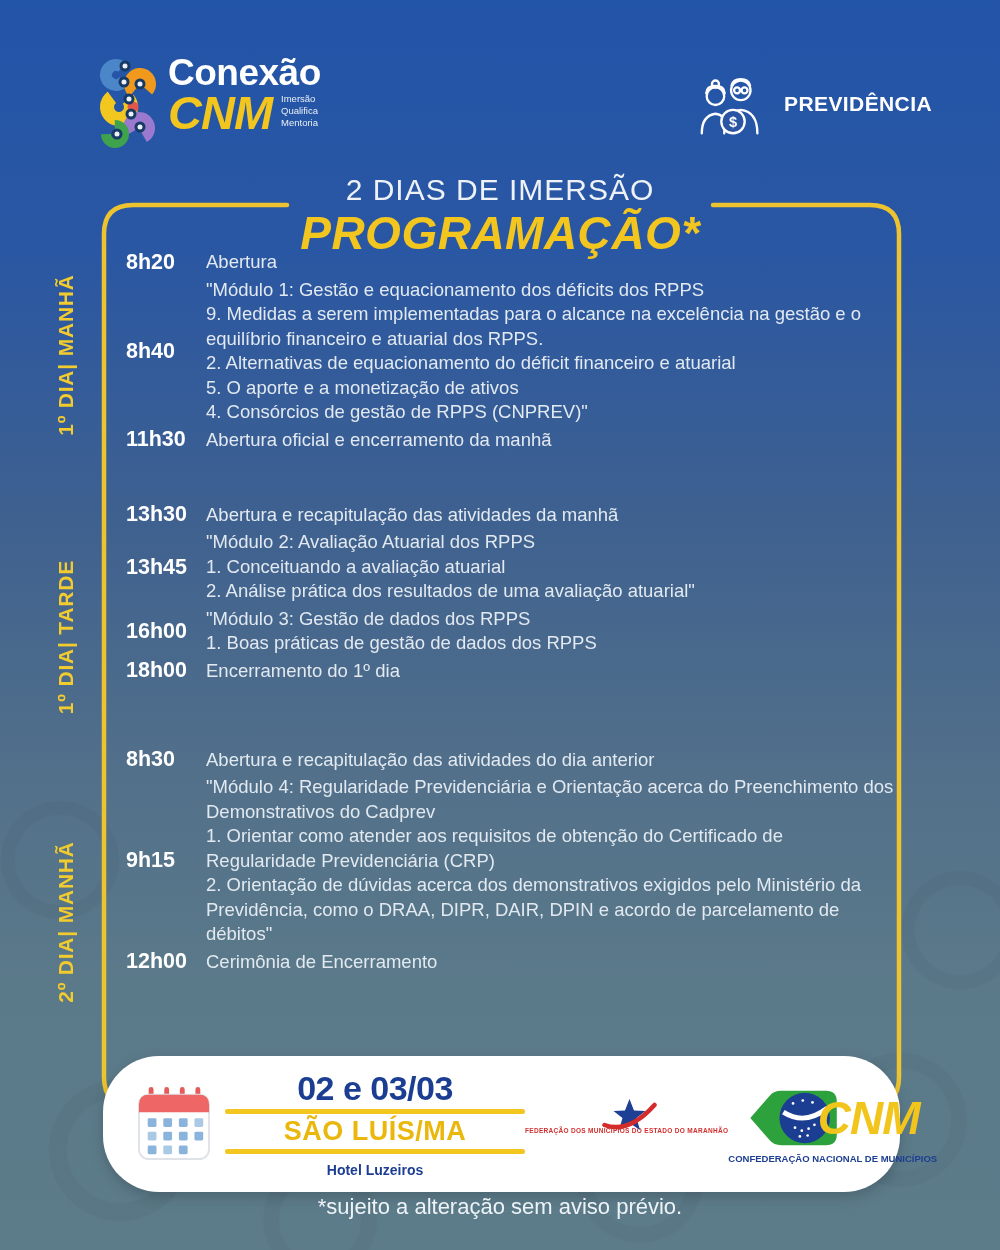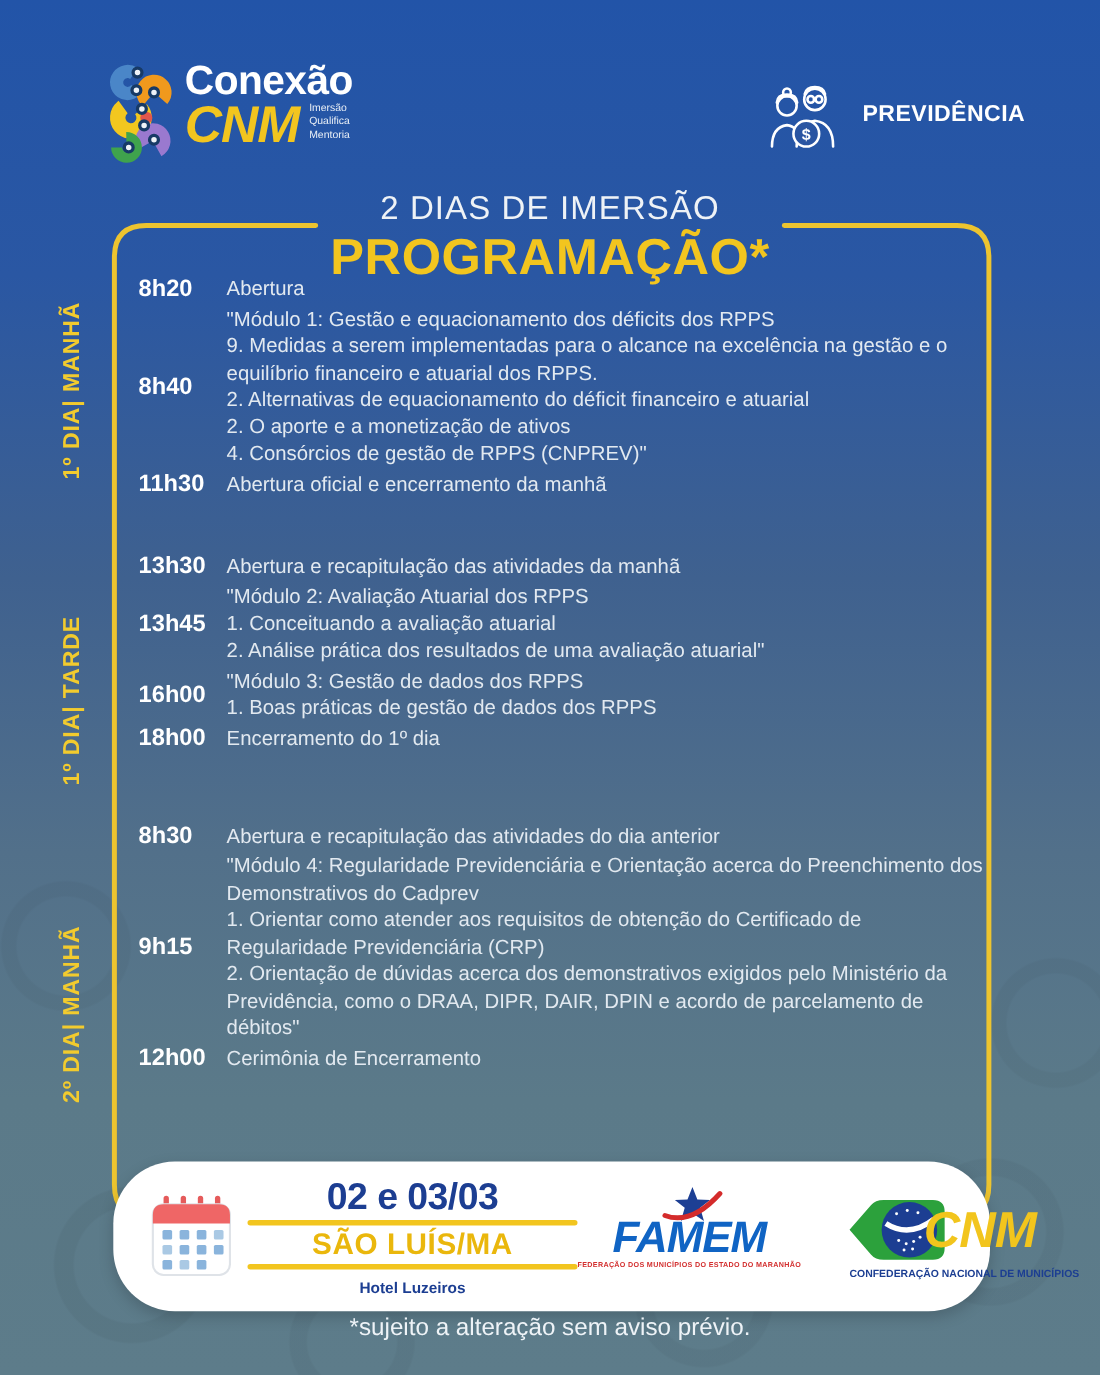--- a/index.html
+++ b/index.html
@@ -24,21 +24,21 @@
   .logo-text{display:flex;flex-direction:column;line-height:1;}
   .logo-line1{color:#ffffff;font-size:37px;font-weight:800;letter-spacing:-.5px;}
   .logo-row2{display:flex;align-items:flex-end;gap:9px;margin-top:2px;}
   .logo-line2{color:#f2c51f;font-size:47px;font-weight:800;font-style:italic;letter-spacing:-1px;line-height:.85;}
   .logo-tagline{color:#e9eff6;font-size:9.5px;line-height:1.25;padding-bottom:4px;}
   .prev-badge{position:absolute;right:68px;top:72px;display:flex;align-items:center;gap:12px;}
   .prev-badge .label{color:#ffffff;font-size:21px;font-weight:800;letter-spacing:.4px;}
   
   .title-block{position:absolute;left:0;right:0;top:174px;text-align:center;line-height:1.05;}
   .subtitle{color:#eef2f6;font-size:30px;font-weight:400;letter-spacing:1px;}
-  .heading{color:#f2c51f;font-size:46px;font-weight:800;letter-spacing:.5px;margin-top:3px;}
+  .heading{color:#f2c51f;font-size:46px;font-weight:800;letter-spacing:.5px;margin-top:3px;font-style:italic;}
   
   .frame{position:absolute;left:0;top:0;pointer-events:none;}
   
   .vlabel{
     position:absolute;left:-35px;width:200px;height:22px;text-align:center;
     transform:rotate(-90deg);color:#f2cb2e;font-weight:800;font-size:21px;
     letter-spacing:.8px;white-space:nowrap;
   }
   .vlabel-0{top:344px;}
   .vlabel-1{top:626px;}
@@ -62,21 +62,21 @@
   .rule{height:5px;background:#f2c51f;border-radius:3px;width:100%;margin:4px 0;}
   .city{color:#eab70c;font-size:27px;font-weight:800;letter-spacing:.5px;line-height:1;}
   .venue{color:#1c3e92;font-size:14px;font-weight:700;margin-top:4px;}
   .famem{position:relative;display:flex;flex-direction:column;align-items:center;margin-top:10px;}
   .famem-name{color:#1064c4;font-size:40px;font-weight:800;font-style:italic;letter-spacing:-1px;line-height:1;}
   .famem-caption{color:#d32f2f;font-size:6.5px;font-weight:700;letter-spacing:.3px;margin-top:2px;white-space:nowrap;}
   .famem-star{position:absolute;top:-28px;left:50%;transform:translateX(-46%);}
   .cnm{display:flex;flex-direction:column;align-items:center;}
   .cnm-top{display:flex;align-items:center;}
   .cnm-name{color:#f2c51d;font-size:46px;font-weight:800;font-style:italic;letter-spacing:-1px;margin-left:-26px;line-height:1;}
-  .cnm-caption{color:#1c3e92;font-size:9.5px;font-weight:700;margin-top:1px;white-space:nowrap;margin-left:44px;}
+  .cnm-caption{color:#1c3e92;font-size:9.5px;font-weight:700;margin-top:1px;white-space:nowrap;}
   
   .disclaimer{position:absolute;left:0;right:0;top:1194px;text-align:center;color:#eef3f7;font-size:22px;}
 </style>
 </head>
 <body>
 
 <div class="poster">
   <div class="bg-pattern"></div>
 
   <div class="logo">
@@ -148,21 +148,21 @@
           <div class="lines">
             <div class="line">Abertura</div>
           </div>
         </div>
         <div class="row">
           <div class="time">8h40</div>
           <div class="lines">
             <div class="line">"Módulo 1: Gestão e equacionamento dos déficits dos RPPS</div>
             <div class="line">9. Medidas a serem implementadas para o alcance na excelência na gestão e o equilíbrio financeiro e atuarial dos RPPS.</div>
             <div class="line">2. Alternativas de equacionamento do déficit financeiro e atuarial</div>
-            <div class="line">2. O aporte e a monetização de ativos</div>
+            <div class="line">5. O aporte e a monetização de ativos</div>
             <div class="line">4. Consórcios de gestão de RPPS (CNPREV)"</div>
           </div>
         </div>
         <div class="row">
           <div class="time">11h30</div>
           <div class="lines">
             <div class="line">Abertura oficial e encerramento da manhã</div>
           </div>
         </div>
       </section>
@@ -251,21 +251,20 @@
         <div class="rule"></div>
         <div class="venue">Hotel Luzeiros</div>
       </div>
     </div>
 
     <div class="famem">
       <svg class="famem-star" width="62" height="36" viewBox="0 0 62 36">
         <path d="M31 2 L35.5 13.5 L47 14 L38 21 L41.5 33 L31 26 L20.5 33 L24 21 L15 14 L26.5 13.5 Z" fill="#1d3f94"></path>
         <path d="M6,28 Q30,37 56,8" stroke="#d42b2b" stroke-width="4.5" fill="none" stroke-linecap="round"></path>
       </svg>
-      <div class="famem-name">FAMEM</div>
       <div class="famem-caption">FEDERAÇÃO DOS MUNICÍPIOS DO ESTADO DO MARANHÃO</div>
     </div>
 
     <div class="cnm">
       <div class="cnm-top">
         <svg width="98" height="68" viewBox="0 0 100 70">
           <path d="M4,35 L24,12 Q28,7 36,7 L82,7 Q93,7 93,18 L93,52 Q93,63 82,63 L36,63 Q28,63 24,58 Z" fill="#2ca13c"></path>
           <circle cx="60" cy="35" r="26" fill="#1c3e92"></circle>
           <path d="M38,29 Q60,43 83,25" stroke="#ffffff" stroke-width="5" fill="none"></path>
           <g fill="#ffffff">

